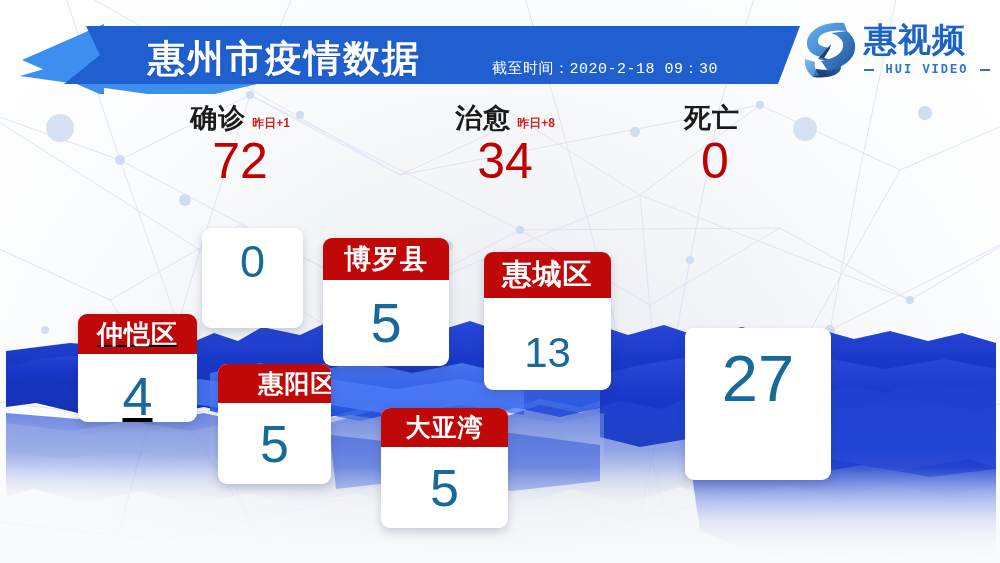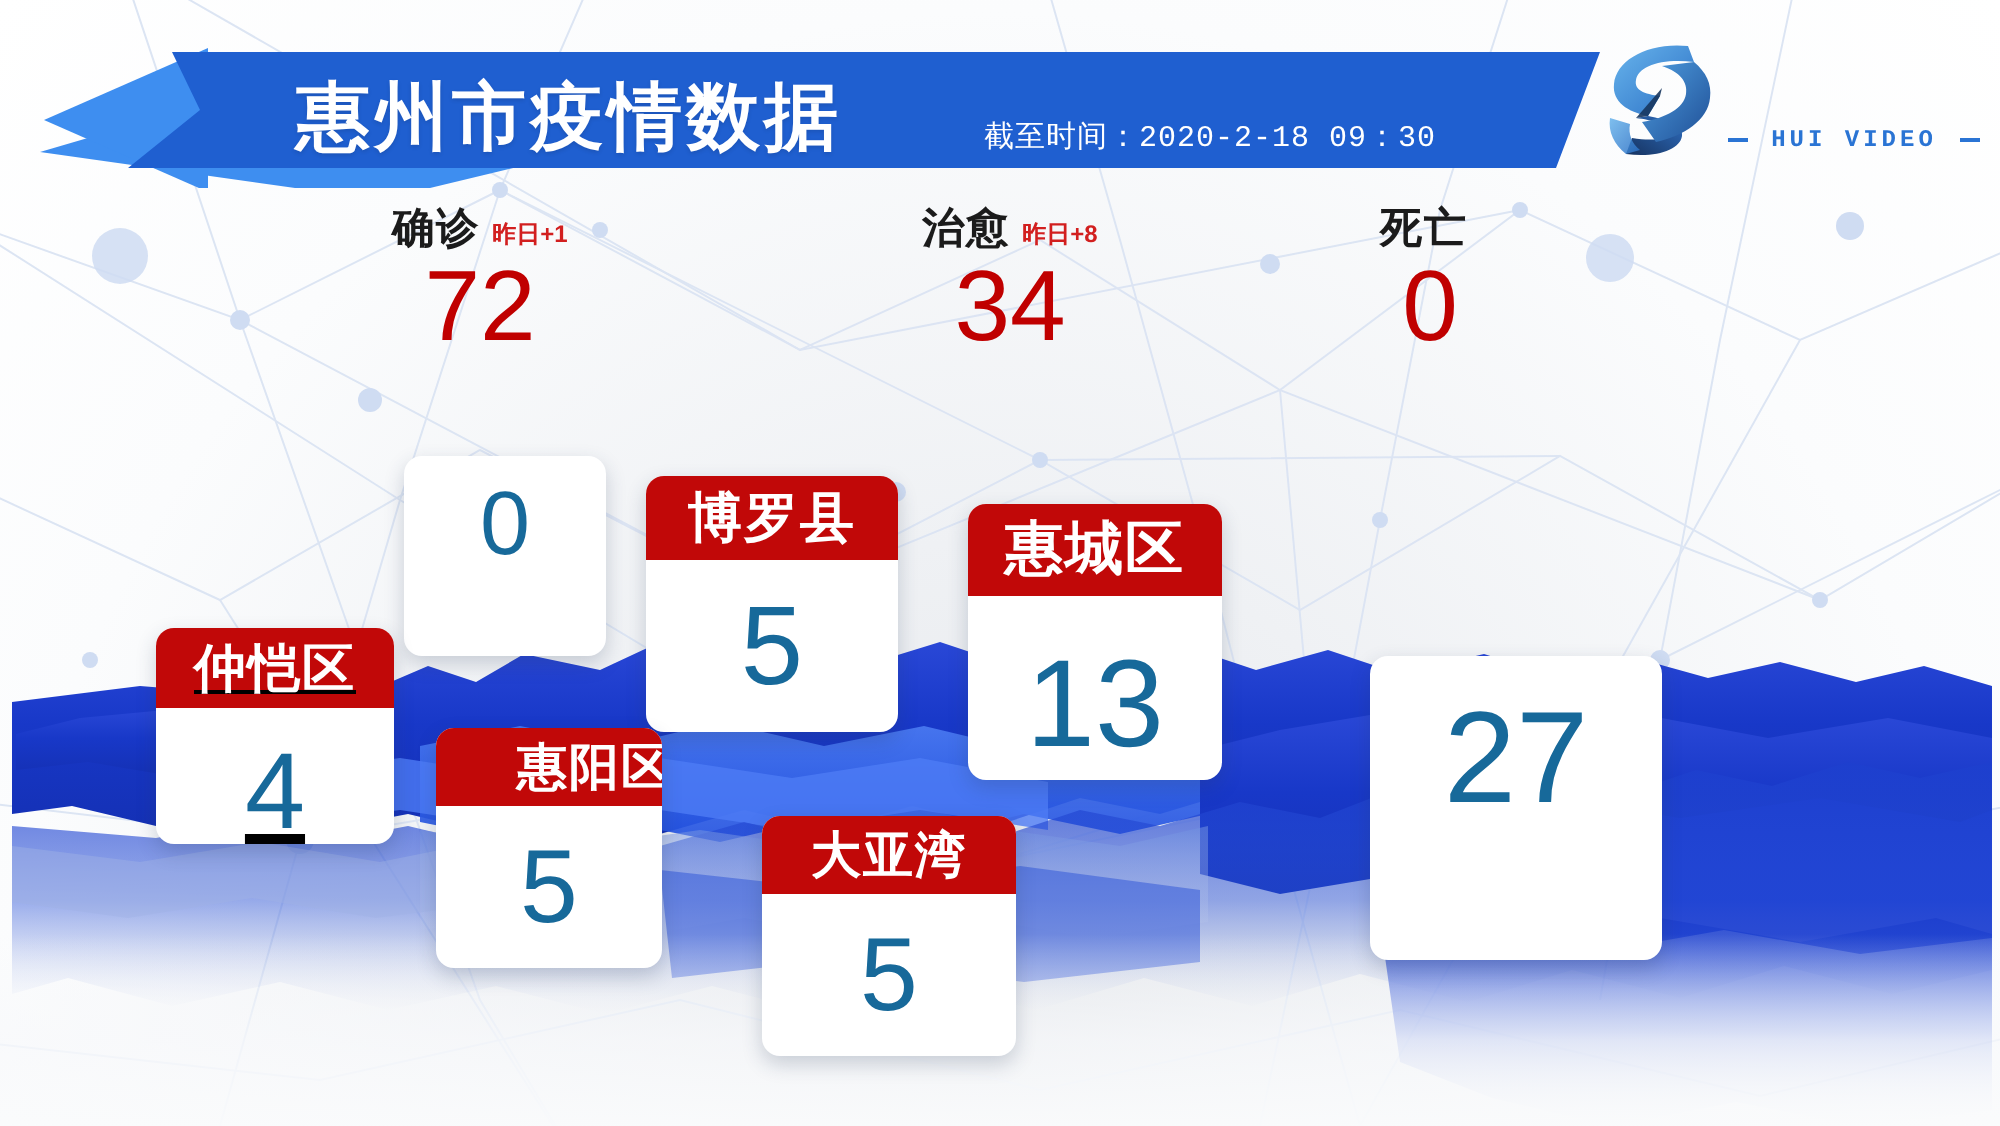--- a/index.html
+++ b/index.html
@@ -56,21 +56,21 @@
   .logo-en{
     flex:1 1 auto;text-align:center;
     font-size:12px;font-weight:bold;color:#2a74d4;letter-spacing:2px;
     font-family:"Liberation Mono","DejaVu Sans Mono",monospace;white-space:nowrap;
   }
 
   
   #stats{position:absolute;left:0;top:100px;width:1000px;height:90px;}
   .stat{position:absolute;text-align:center;}
   .stat-head{display:flex;align-items:baseline;justify-content:center;gap:6px;white-space:nowrap;}
-  .stat-label{font-size:21px;font-weight:bold;color:#1b1b1b;letter-spacing:1px;}
+  .stat-label{font-size:27px;font-weight:bold;color:#1b1b1b;letter-spacing:1px;}
   .stat-delta{font-size:12px;color:#d21f1f;font-weight:bold;letter-spacing:0;}
   .stat-value{
     font-size:50px;color:#c00000;line-height:54px;margin-top:-2px;
     font-family:"Liberation Sans","DejaVu Sans",sans-serif;
   }
 
   
   .card{
     position:absolute;background:#ffffff;border-radius:9px;overflow:hidden;
     box-shadow:0 4px 10px rgba(40,60,90,.22);
@@ -229,20 +229,21 @@
             <stop offset="100%" stop-color="#1f4f96"></stop>
         </linearGradient>
       </defs>
       <path fill="url(#lg1)" d="M44 5 C24 3 8 12 7 24 C6 33 14 38 24 40 L30 30 C22 29 17 27 18 22 C19 15 31 11 47 13 Z"></path>
       <path fill="url(#lg2)" d="M24 40 C34 42 42 45 41 50 C40 57 28 61 13 59 L16 51 C28 53 34 51 34 48 C34 44 26 42 18 41 Z"></path>
       <path fill="url(#lg3)" d="M47 13 C53 18 56 24 55 31 C54 42 42 50 28 53 L21 43 C33 41 42 36 43 29 C44 23 40 18 31 15 Z"></path>
       <path fill="#17365e" opacity="0.9" d="M30 30 L24 40 L18 41 L31 26 Z"></path>
       <path fill="url(#lg1)" opacity="0.85" d="M13 59 C7 54 4 48 5 41 L15 44 C14 49 16 54 20 57 Z"></path>
     </svg>
     <div id="logotext">
+      <div class="logo-cn">惠视频</div>
       <div class="logo-en-row">
         <span class="logo-rule"></span>
         <span class="logo-en">HUI VIDEO</span>
         <span class="logo-rule"></span>
       </div>
     </div>
   </div>
 
   <div id="stats">
 
@@ -276,21 +277,21 @@
     <div class="card-val" style="height:67px;font-size:45px;">0</div>
   </div>
 
   <div class="card" style="left:323px;top:238px;width:126px;height:128px;z-index:6;">
     <div class="card-head" style="height:42px;font-size:27px;">博罗县</div>
     <div class="card-val" style="height:86px;font-size:56px;">5</div>
   </div>
 
   <div class="card" style="left:484px;top:252px;width:127px;height:138px;z-index:7;">
     <div class="card-head" style="height:46px;font-size:29px;">惠城区</div>
-    <div class="card-val" style="height:109px;font-size:62px;border-radius:11px;">13</div>
+    <div class="card-val" style="height:109px;font-size:42px;border-radius:11px;">13</div>
   </div>
 
   <div class="card" style="left:685px;top:328px;width:146px;height:152px;z-index:8;">
     <div class="card-val" style="height:101px;font-size:65px;">27</div>
   </div>
 
   <div class="card" style="left:78px;top:314px;width:119px;height:108px;z-index:9;text-decoration:underline;">
     <div class="card-head" style="height:40px;font-size:26px;">仲恺区</div>
     <div class="card-val" style="height:84px;font-size:54px;">4</div>
   </div>

